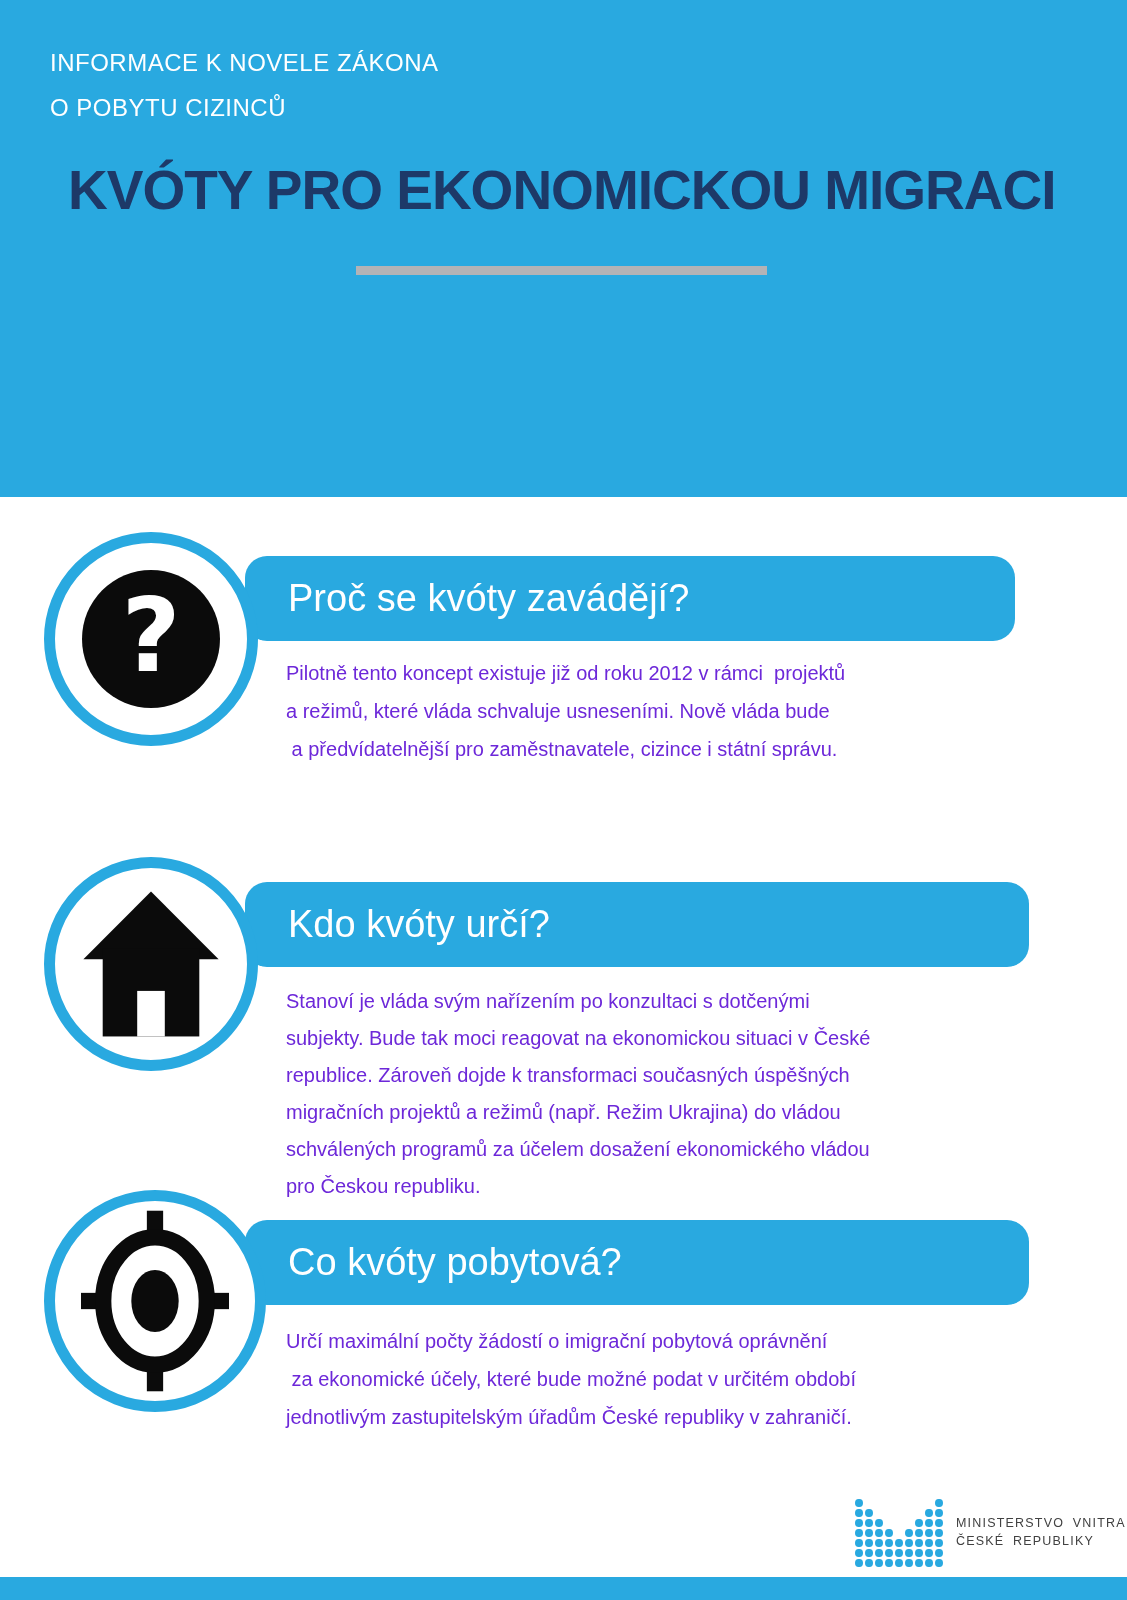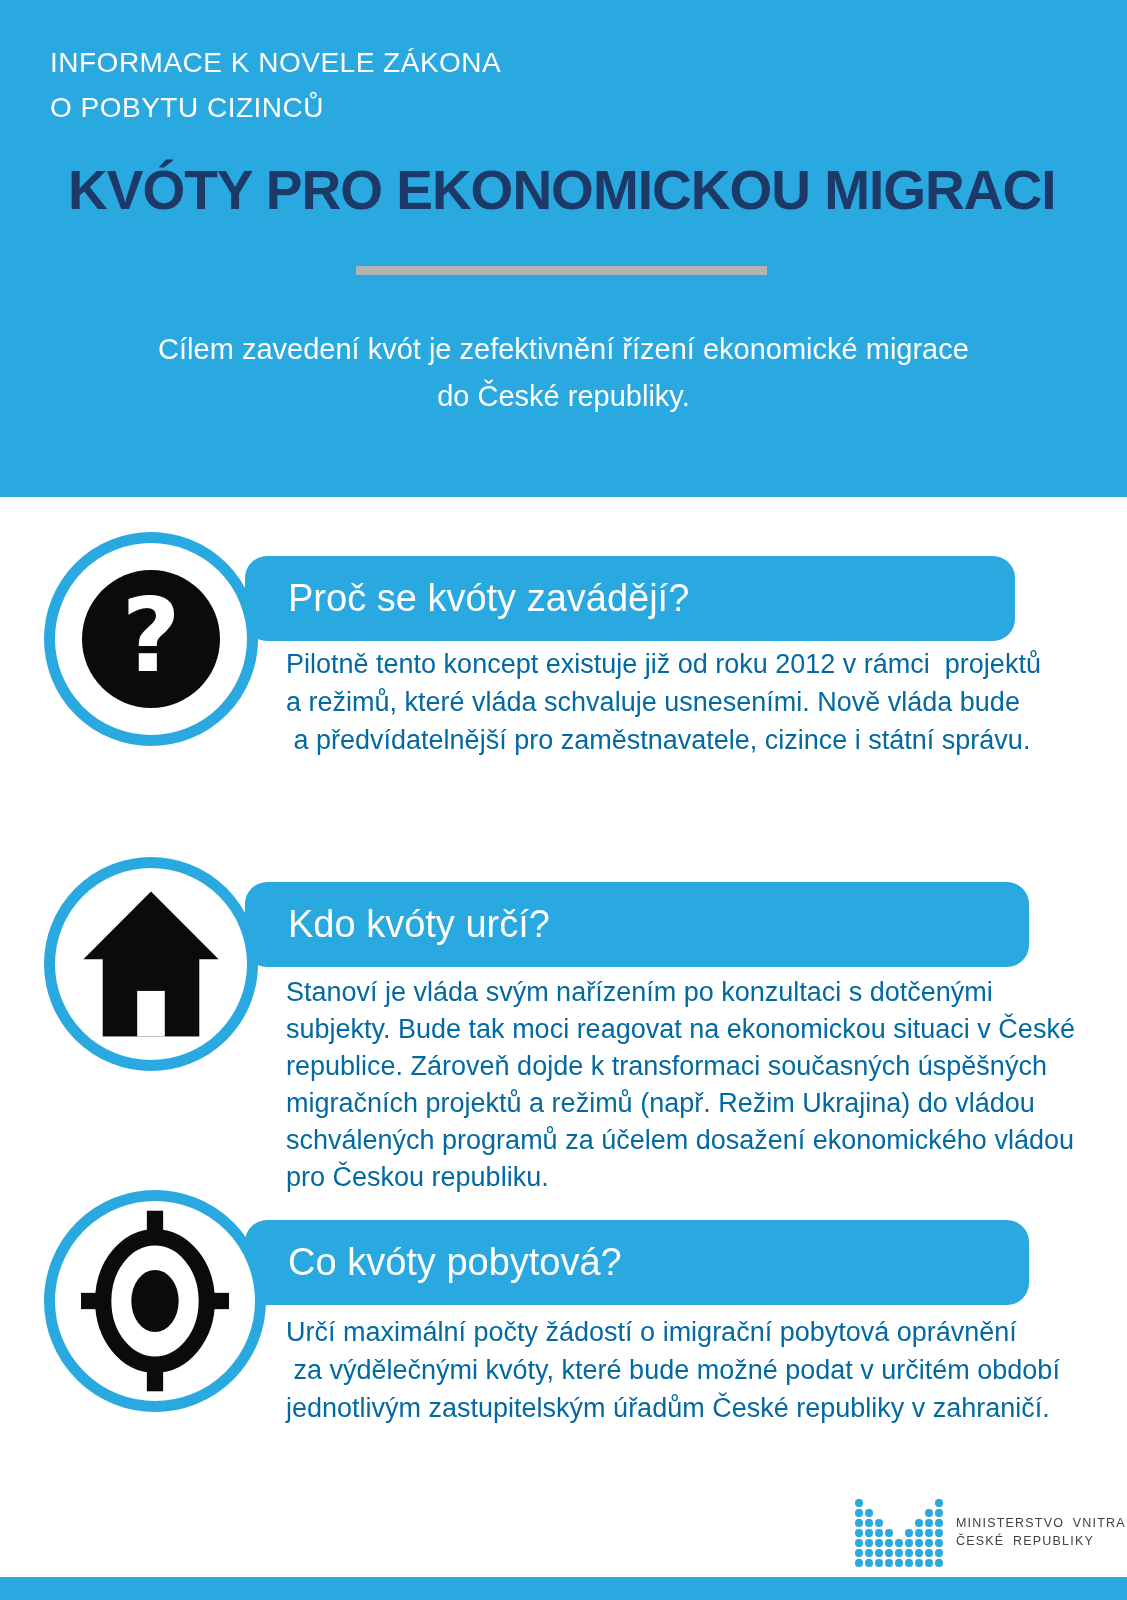--- a/index.html
+++ b/index.html
@@ -5,21 +5,21 @@
   html,body{margin:0;padding:0;background:#e8e8e8;}
   #page{
     position:relative;width:1127px;height:1600px;margin:0 auto;
     background:#ffffff;overflow:hidden;
     font-family:"Liberation Sans","DejaVu Sans",sans-serif;
   }
   
   .header-band{position:absolute;left:0;top:0;width:1127px;height:497px;background:#29a9e0;}
   .eyebrow{
     position:absolute;left:50px;top:40px;color:#ffffff;
-    font-size:28px;line-height:45px;font-weight:normal;letter-spacing:.5px;
+    font-size:24px;line-height:45px;font-weight:normal;letter-spacing:.5px;
   }
   .page-title{
     position:absolute;left:68px;top:158px;color:#1d3968;
     font-size:55px;font-weight:bold;letter-spacing:-1px;white-space:nowrap;
   }
   .divider{position:absolute;left:356px;top:266px;width:411px;height:9px;background:#b3b3b6;}
   .subtitle{
     position:absolute;left:0;top:326px;width:1127px;text-align:center;
     color:#ffffff;font-size:29px;line-height:47px;
   }
@@ -28,21 +28,21 @@
     position:absolute;left:245px;height:85px;background:#29a9e0;border-radius:22px;z-index:1;
   }
   .section-title{
     color:#ffffff;font-size:38px;line-height:85px;padding-left:43px;white-space:nowrap;
   }
   .section-circle{
     position:absolute;left:44px;width:214px;height:214px;box-sizing:border-box;
     background:#ffffff;border:11px solid #29a9e0;border-radius:50%;
     display:flex;align-items:center;justify-content:center;z-index:2;
   }
-  .section-body{position:absolute;left:286px;color:#0369a1;font-size:27px;z-index:1;}
+  .section-body{position:absolute;left:286px;color:#6d28d9;font-size:20px;z-index:1;margin-top:9px;}
   .section-body .body-line{white-space:pre;line-height:38px;}
   
   .q-disc{
     width:138px;height:138px;border-radius:50%;background:#0b0b0b;
     display:flex;align-items:center;justify-content:center;
   }
   .q-glyph{
     color:#ffffff;font-size:102px;font-weight:bold;
     font-family:"DejaVu Sans",sans-serif;transform:translateY(-4px);
   }
@@ -64,24 +64,20 @@
 
 <div id="page">
 
   <div class="header-band">
     <div class="eyebrow">
       <div>INFORMACE K NOVELE ZÁKONA</div>
       <div>O POBYTU CIZINCŮ</div>
     </div>
     <div class="page-title">KVÓTY PRO EKONOMICKOU MIGRACI</div>
     <div class="divider"></div>
-    <div class="subtitle">
-      <div>Cílem zavedení kvót je zefektivnění řízení ekonomické migrace</div>
-      <div>do České republiky.</div>
-    </div>
   </div>
 
   <div class="section-bar" style="top:556px;width:770px;">
     <div class="section-title">Proč se kvóty zavádějí?</div>
   </div>
   <div class="section-circle" style="top:532px;">
     <div class="q-disc">
       <span class="q-glyph">?</span>
     </div>
   </div>
@@ -118,21 +114,21 @@
       <rect x="44.5" y="0" width="11" height="17" fill="#0b0b0b"></rect>
       <rect x="44.5" y="105" width="11" height="17" fill="#0b0b0b"></rect>
       <rect x="0" y="55.5" width="17" height="11" fill="#0b0b0b"></rect>
       <rect x="83" y="55.5" width="17" height="11" fill="#0b0b0b"></rect>
       <ellipse cx="50" cy="61" rx="35" ry="43" fill="none" stroke="#0b0b0b" stroke-width="11"></ellipse>
       <ellipse cx="50" cy="61" rx="16" ry="21" fill="#0b0b0b"></ellipse>
     </svg>
   </div>
   <div class="section-body" style="top:1313px;">
     <div class="body-line">Určí maximální počty žádostí o imigrační pobytová oprávnění</div>
-    <div class="body-line"> za výdělečnými kvóty, které bude možné podat v určitém období</div>
+    <div class="body-line"> za ekonomické účely, které bude možné podat v určitém období</div>
     <div class="body-line">jednotlivým zastupitelským úřadům České republiky v zahraničí.</div>
   </div>
 
   <div class="logo-dots">
       <div class="logo-cell">
         <div class="logo-dot" style="background: rgb(41, 169, 224);"></div>
       </div>
       <div class="logo-cell"></div>
       <div class="logo-cell"></div>
       <div class="logo-cell"></div>

